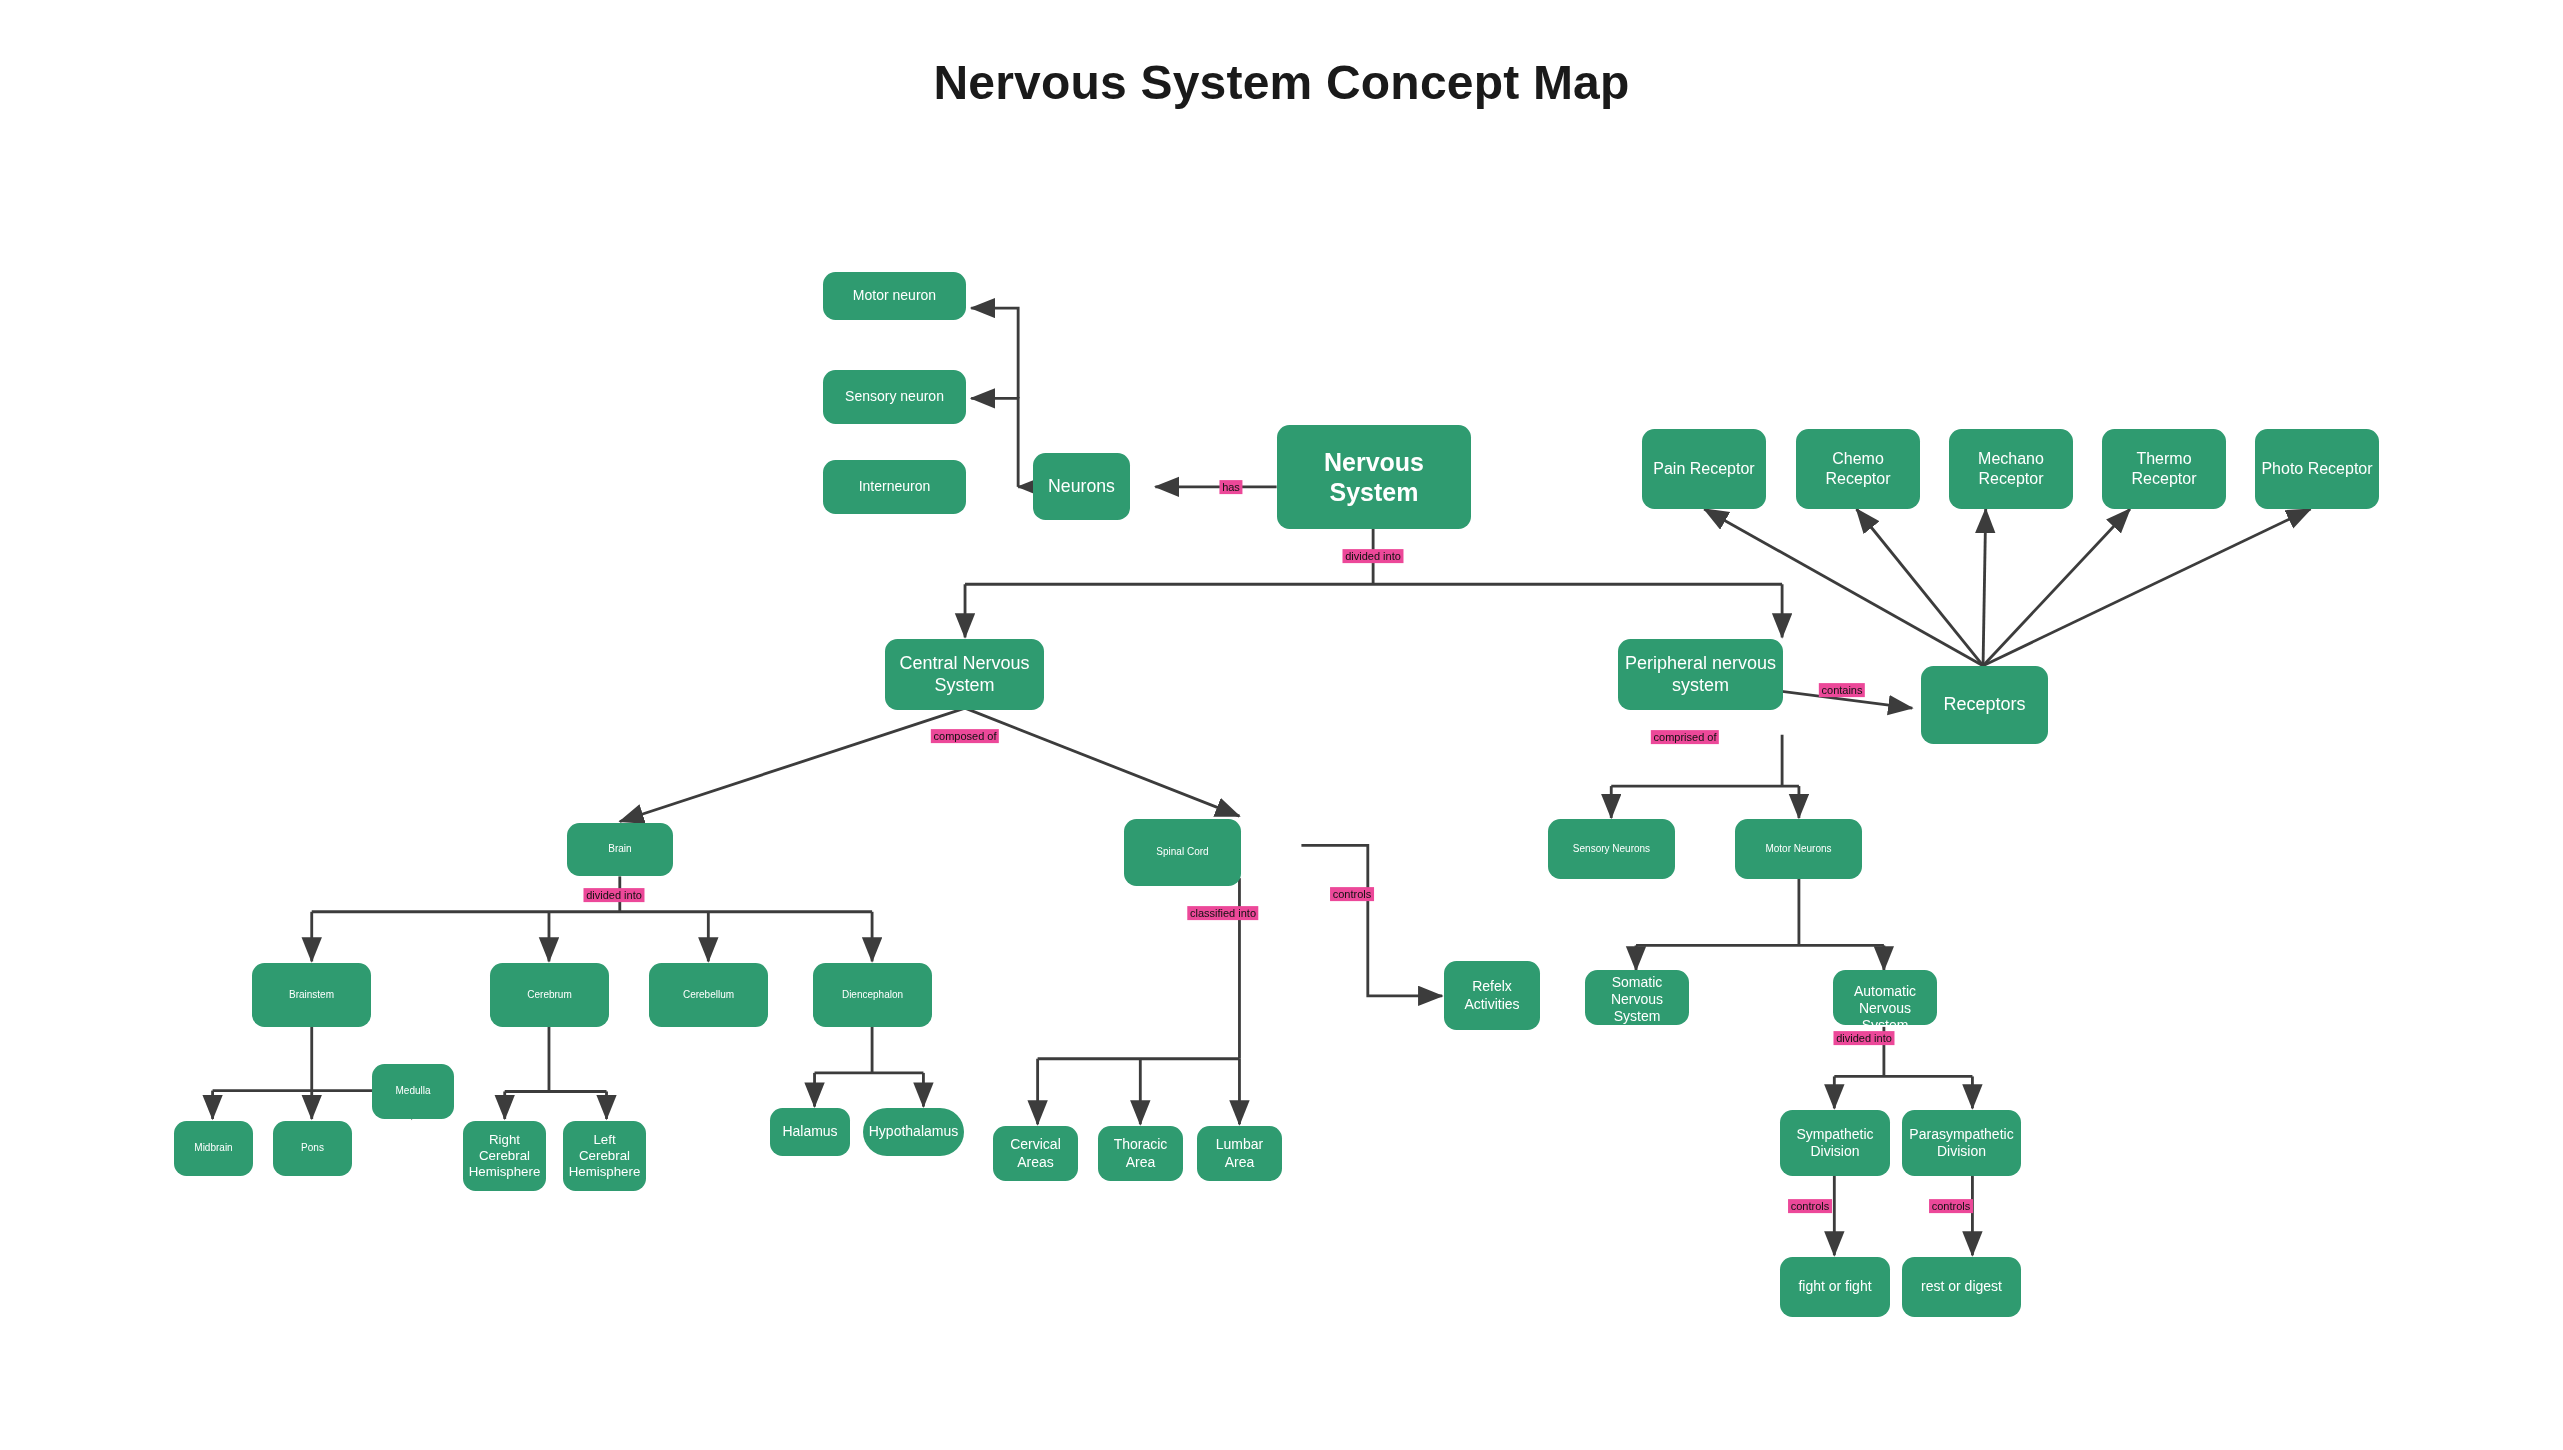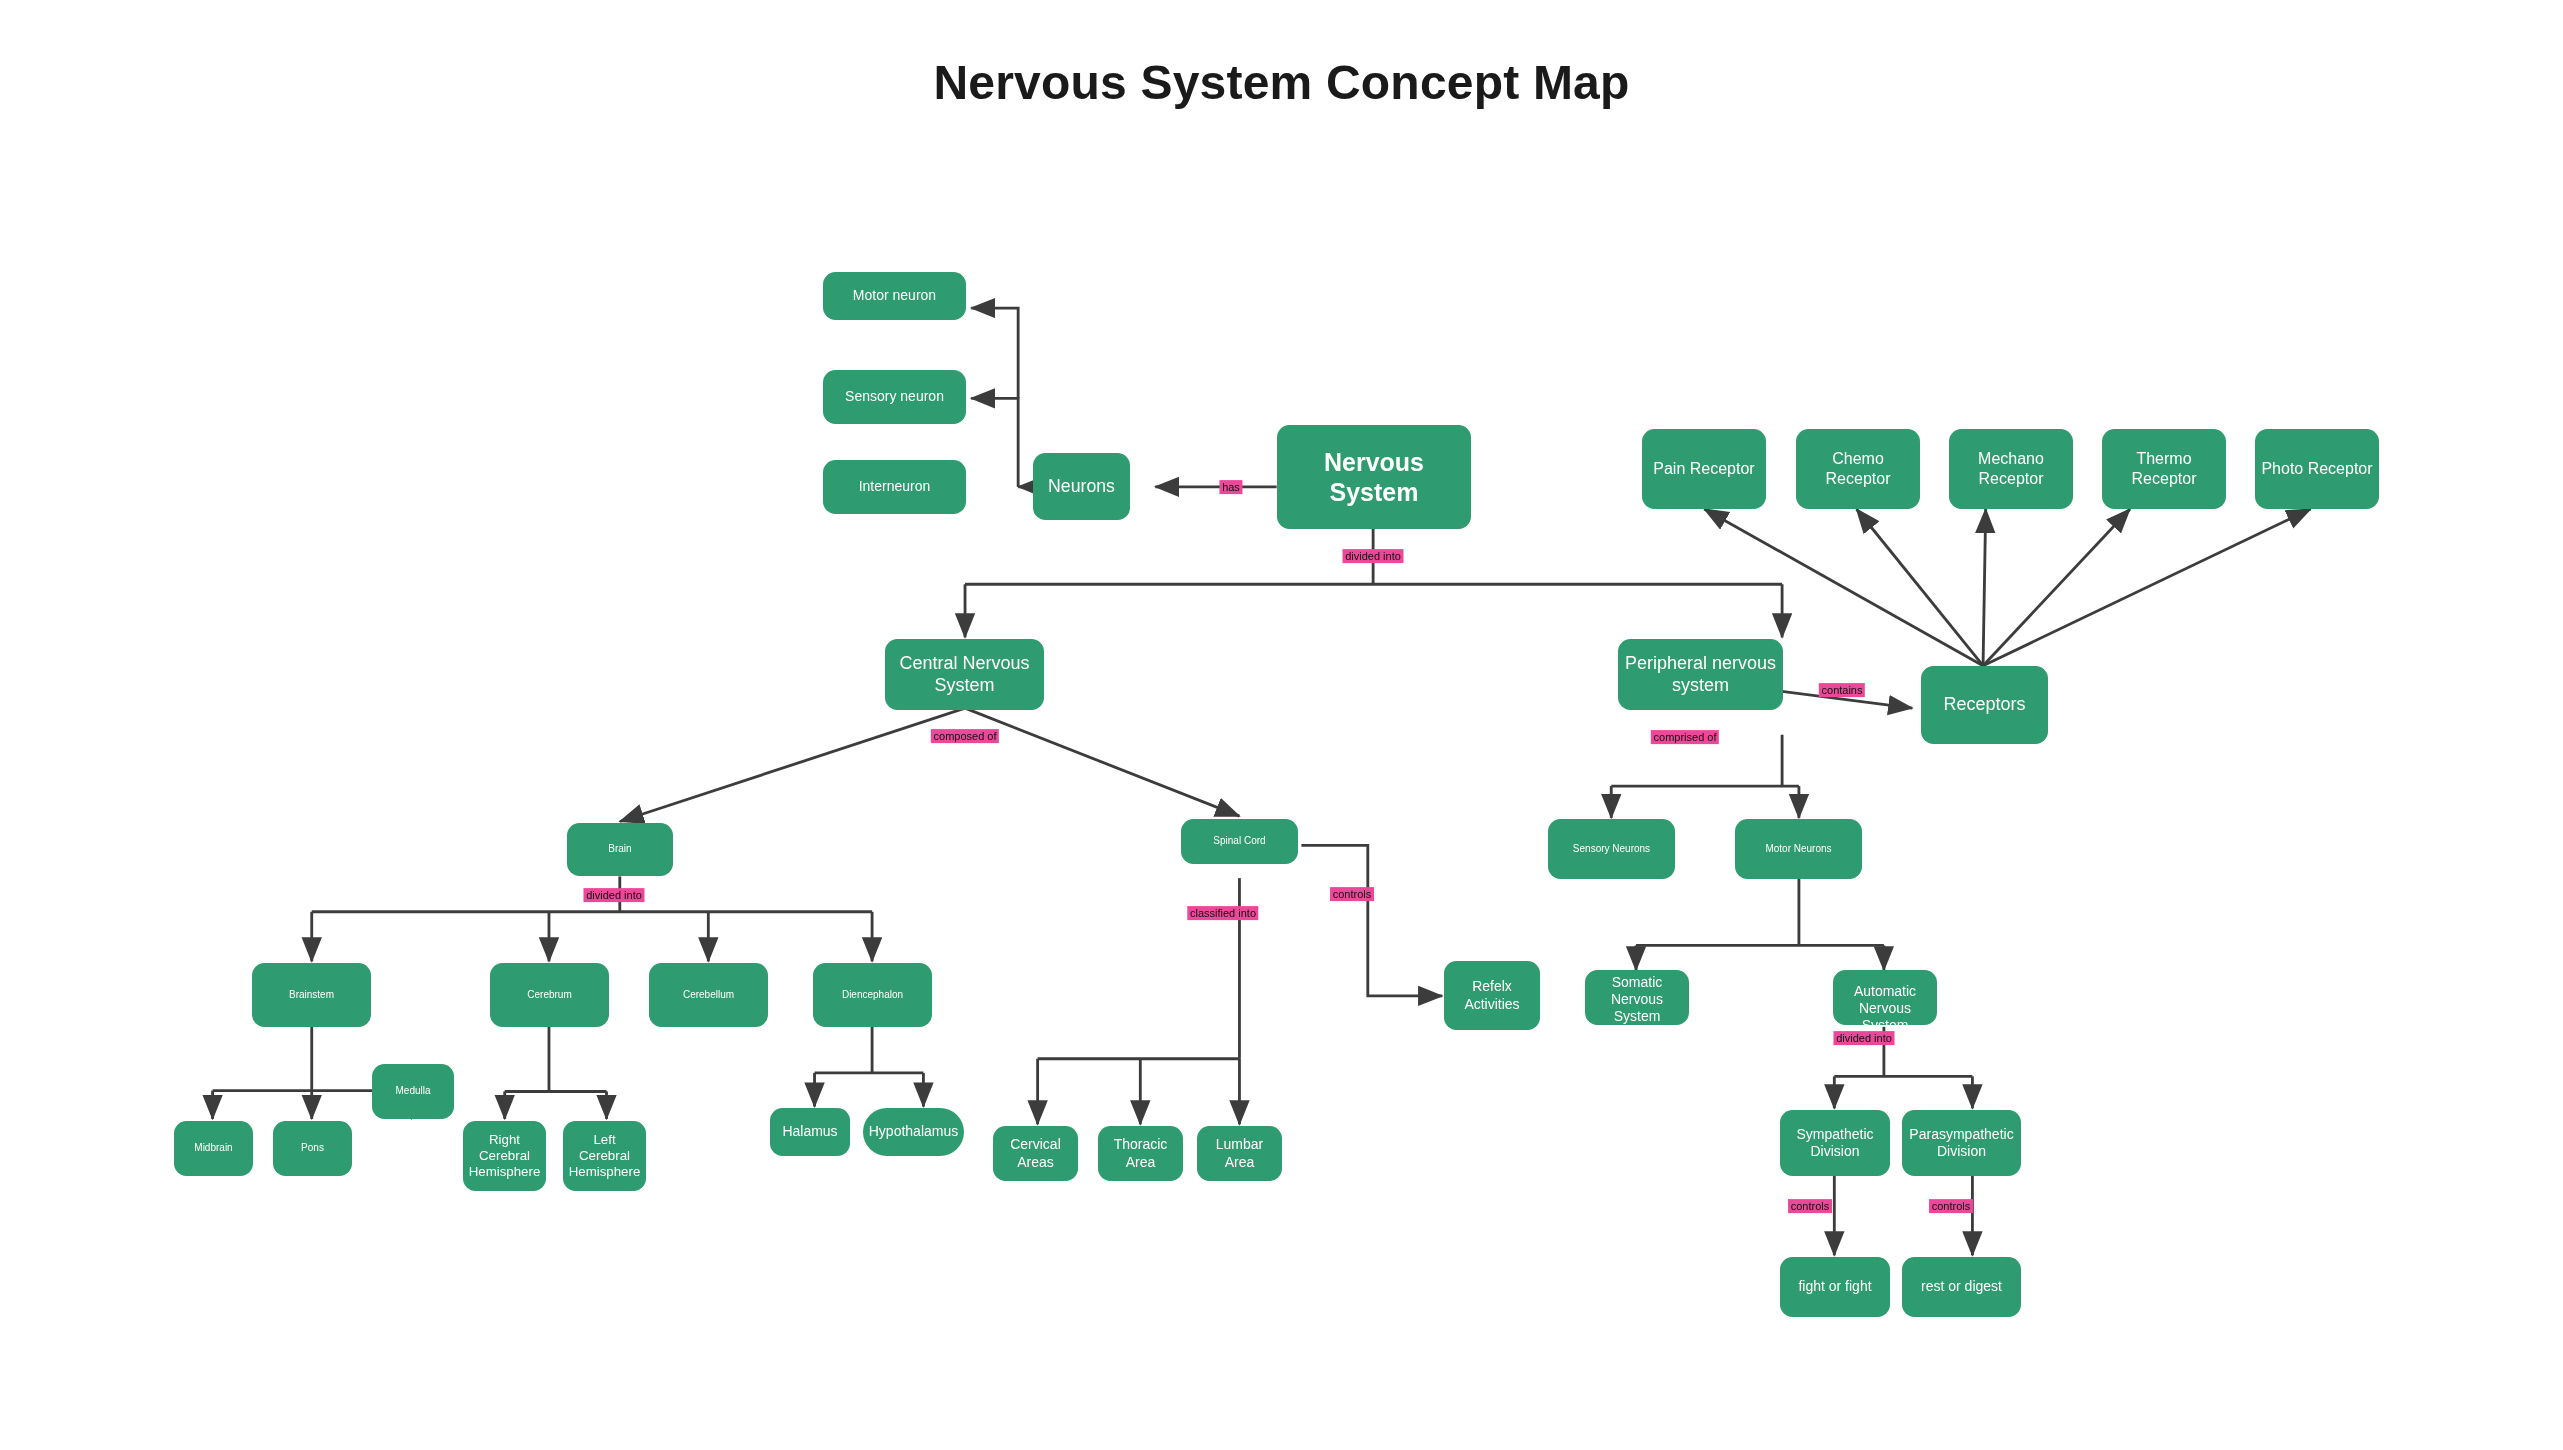--- a/index.html
+++ b/index.html
@@ -151,21 +151,21 @@
     <span>Thermo Receptor</span>
     </div>
   <div class="node f18" style="left:2255px;top:429px;width:124px;height:80px;">
     <span>Photo Receptor</span>
     </div>
 
   <div class="node f17" style="left:567px;top:823px;width:106px;height:53px;">
     <span>Brain</span>
     </div>
 
-  <div class="node f17" style="left:1181px;top:819px;width:117px;height:45px;justify-content:flex-end;">
+  <div class="node f17" style="left:1124px;top:819px;width:117px;height:67px;justify-content:flex-end;">
     <span>Spinal Cord</span>
     </div>
 
   <div class="node f17" style="left:252px;top:963px;width:119px;height:64px;">
     <span>Brainstem</span>
     </div>
   <div class="node f17" style="left:490px;top:963px;width:119px;height:64px;">
     <span>Cerebrum</span>
     </div>
   <div class="node f17" style="left:649px;top:963px;width:119px;height:64px;">

